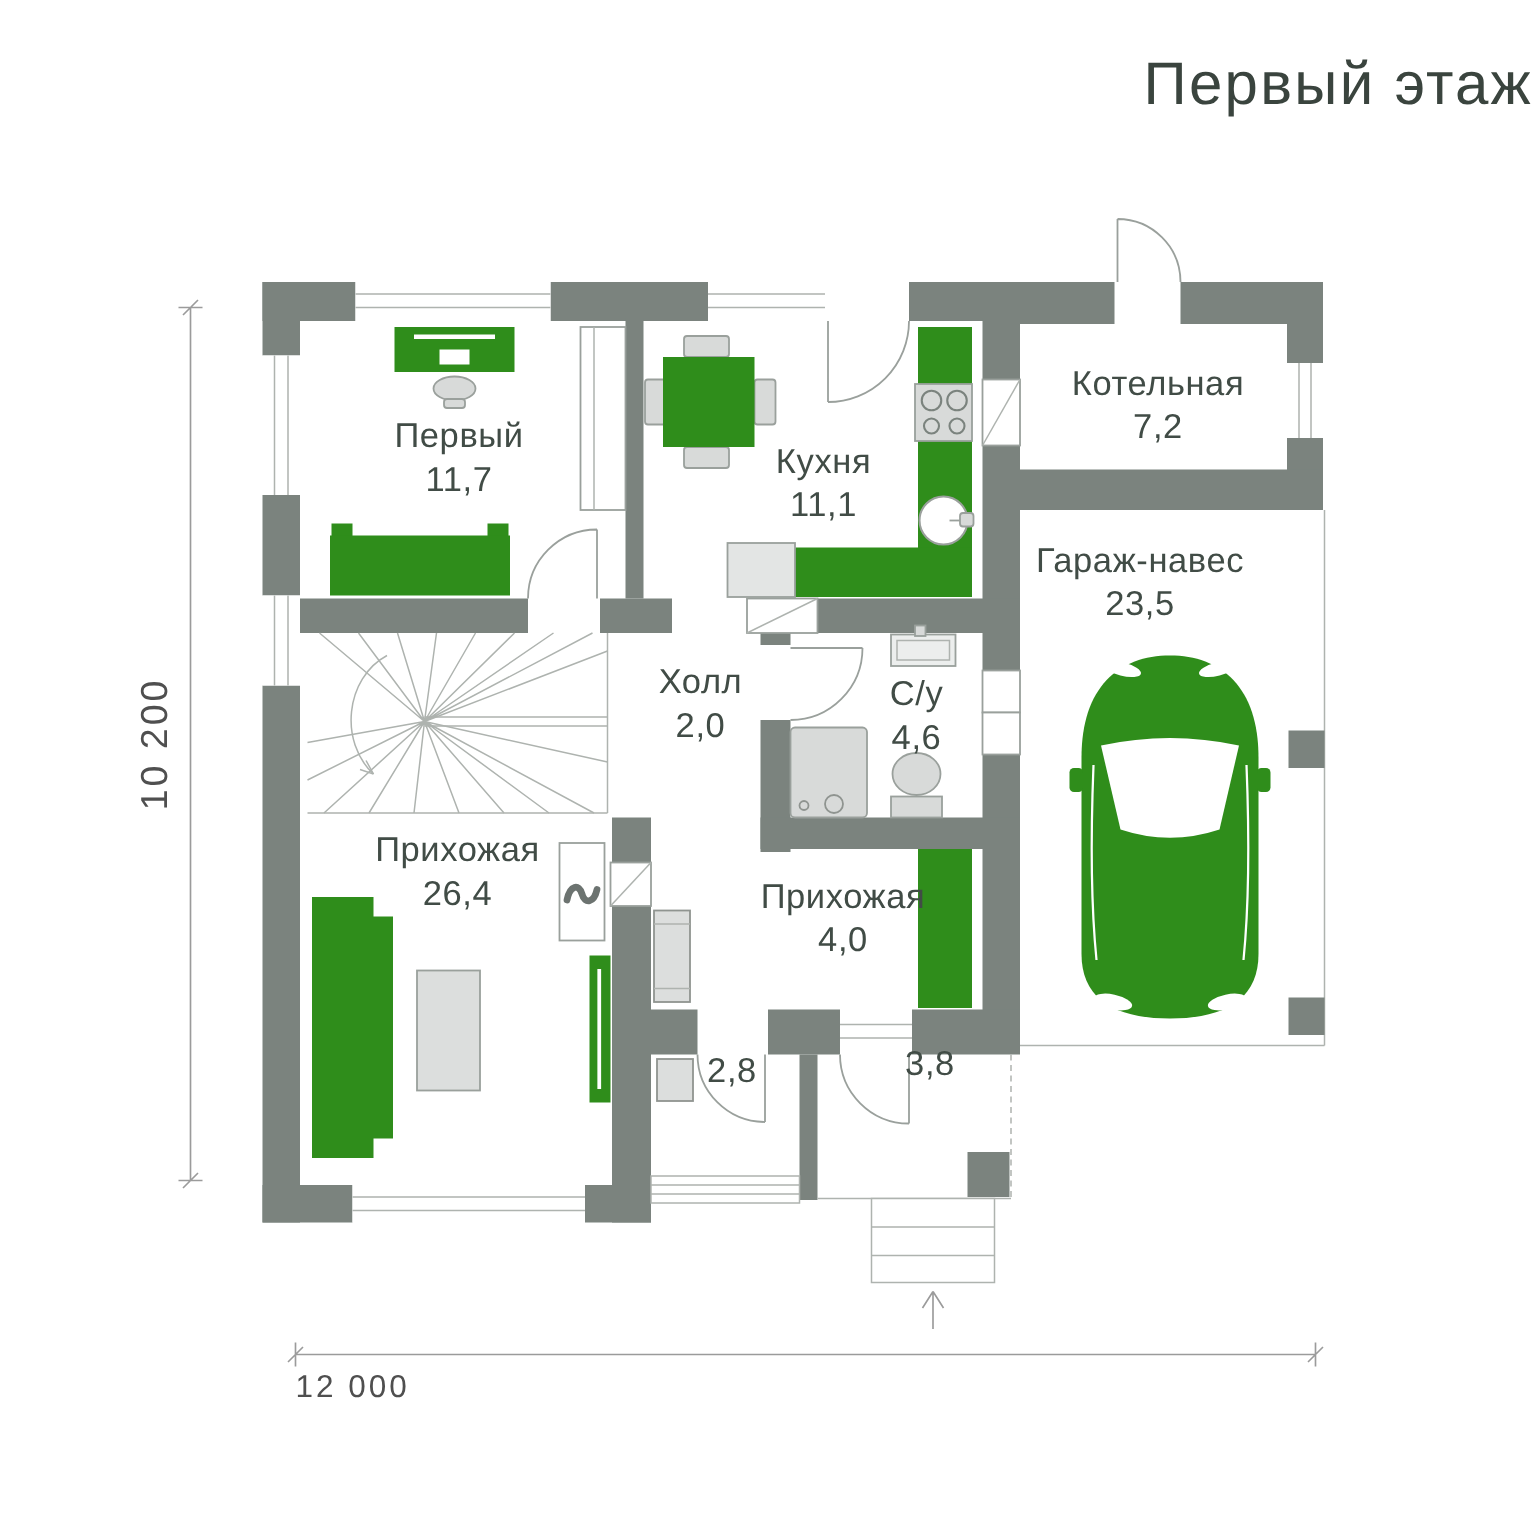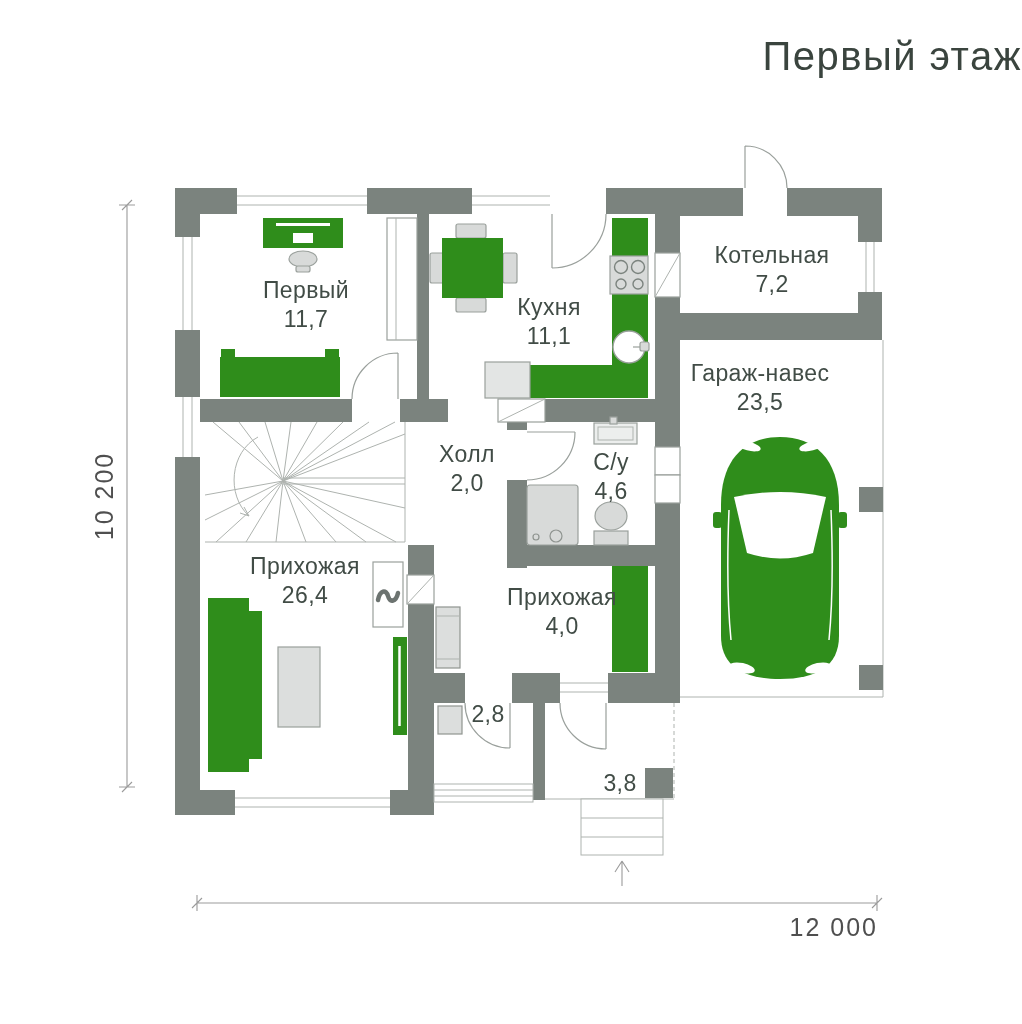--- a/index.html
+++ b/index.html
@@ -7,22 +7,22 @@
   .canvas{position:relative;width:1022px;height:1024px;background:#fff;}
   .canvas svg{position:absolute;left:0;top:0;}
   .title{position:absolute;top:32px;left:0;width:100%;text-align:right;
          font-size:40px;line-height:48px;letter-spacing:1.5px;font-weight:400;
          color:var(--title-text,#3a443e);}
   .room-label{position:absolute;transform:translate(-50%,-50%);text-align:center;
               color:var(--text,#414c46);font-size:23px;line-height:29px;
               letter-spacing:0.4px;white-space:nowrap;font-weight:400;}
   .dim-v{position:absolute;left:104px;top:496px;transform:translate(-50%,-50%) rotate(-90deg);
          font-size:25px;color:var(--dimension-text,#4f4f4f);letter-spacing:2px;white-space:nowrap;}
-  .dim-h{position:absolute;left:197px;top:913px;width:681px;text-align:right;
-         font-size:25px;color:var(--dimension-text,#4f4f4f);letter-spacing:2px;}
+  .dim-h{position:absolute;left:197px;top:913px;width:681px;text-align:left;
+         font-size:21px;color:var(--dimension-text,#4f4f4f);letter-spacing:2px;}
   
   .wall{fill:var(--wall,#7b837e);}
   .greenf{fill:var(--accent-green,#2f8d1b);}
   .lite{fill:var(--furniture,#d8dad9);stroke:var(--outline,#9aa09c);stroke-width:1.2;}
   .wbox{fill:#fff;stroke:var(--outline,#9aa09c);stroke-width:1.2;}
   .ln{stroke:var(--outline,#9aa09c);stroke-width:1.2;fill:none;}
   .lnl{stroke:#aeb3af;stroke-width:1;fill:none;}
   .burner{fill:none;stroke:#7b837e;stroke-width:1.4;}
   .dim{stroke:#9b9b9b;stroke-width:1.1;fill:none;}
 </style>
@@ -292,21 +292,21 @@
     <div>Прихожая</div>
     <div>26,4</div>
   </div>
   <div class="room-label" style="left:562px;top:612px">
     <div>Прихожая</div>
     <div>4,0</div>
   </div>
   <div class="room-label" style="left:488px;top:714px">
     <div>2,8</div>
   </div>
-  <div class="room-label" style="left:620px;top:783px">
+  <div class="room-label" style="left:620px;top:709px">
     <div>3,8</div>
   </div>
 </div>
 
 <div class="dim-v">10 200</div>
 <div class="dim-h">12 000</div>
 
 </div>
 
 </body></html>

